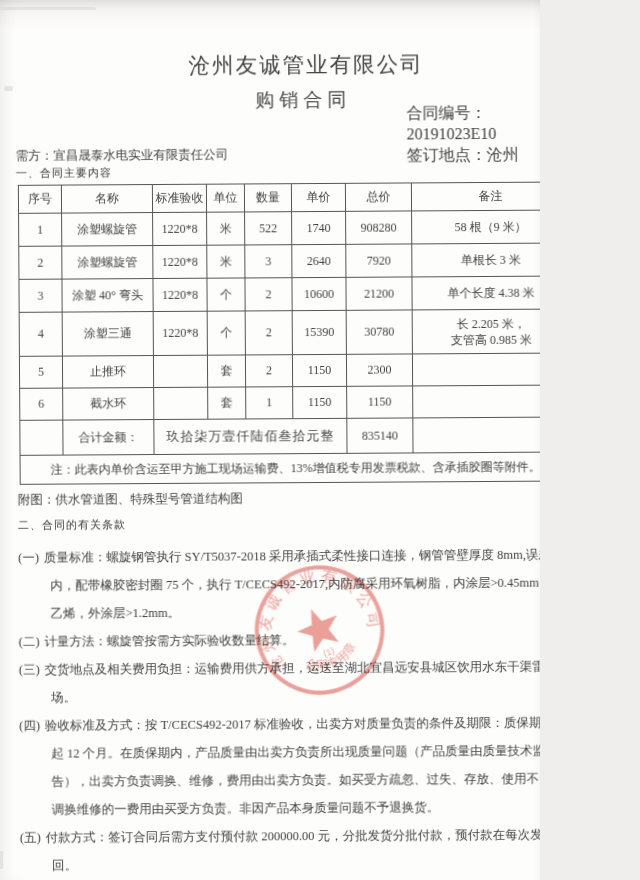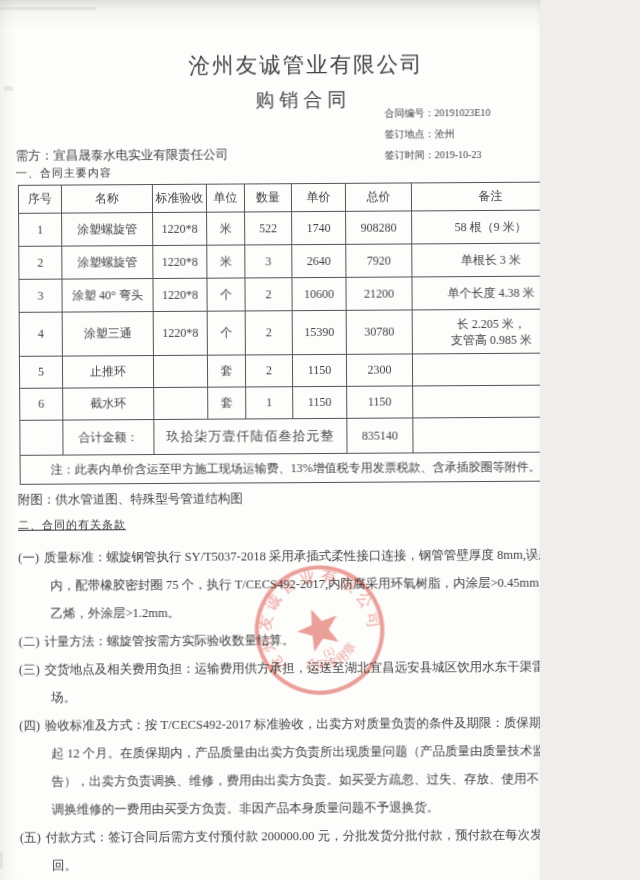--- a/index.html
+++ b/index.html
@@ -16,40 +16,40 @@
   .scan-mark { position:absolute; background:#d9d6d0; opacity:.55; border-radius:2px; }
 
   .title-company { position:absolute; top:50px; left:0; width:612px; text-align:center;
     font-size:21.5px; letter-spacing:2px; color:#434343; }
   .title-doc { position:absolute; top:87px; left:0; width:606px; text-align:center;
     font-size:19px; letter-spacing:5px; color:#474747; }
 
   .info { position:absolute; font-size:12.5px; color:#404040; white-space:nowrap; }
   #supplier { left:15px; top:112px; }
   #buyer    { left:15px; top:146px; }
-  .info-right { position:absolute; left:384px; top:103px; font-size:10px; line-height:21px; color:#404040; }
+  .info-right { position:absolute; left:406px; top:103px; font-size:16px; line-height:21px; color:#404040; }
   .sec-head { position:absolute; left:15px; font-size:11px; color:#353535; letter-spacing:1px; }
   #sec1-head { top:164px; }
 
   table.main { position:absolute; left:17px; top:183px; width:552px;
     border-collapse:collapse; table-layout:fixed; font-size:12px; color:#424242; }
   table.main th, table.main td { border:1px solid #555; text-align:center;
     font-weight:normal; padding:1px 2px; }
   table.main { border:1.5px solid #4a4a4a; }
   tr.h-head { height:28px; }
   tr.h-a { height:33px; }
   tr.h-b { height:44px; }
   tr.h-c { height:32px; }
   tr.h-total { height:35px; }
   td.remark2 { white-space:pre-line; line-height:16px;border-radius:6px; }
   td.words { font-size:13px; letter-spacing:1px; }
   td.note-cell { text-align:left; padding:6px 6px; height:29px; font-size:12px; color:#3f3f3f; }
 
   #attachment { position:absolute; left:15px; top:490px; font-size:12.5px; color:#404040; }
-  #sec2-head  { top:516px;text-decoration:underline; }
+  #sec2-head  { top:516px; }
   .clauses { position:absolute; left:15px; top:542px; width:610px;
     font-size:12.5px; line-height:28px; color:#3f3f3f; }
   .clause { padding-left:32px; text-indent:-32px; }
   .cno { margin-right:5px; }
 
   .stamp { position:absolute; mix-blend-mode:multiply; pointer-events:none; }
   .stamp svg { overflow:visible; display:block; }
   .stamp text { font-family:"Liberation Sans","DejaVu Sans",sans-serif; }
   #stamp-buyer { left:547px; top:325px; width:150px; height:150px;
     transform:rotate(-33deg); opacity:.88; }
@@ -67,21 +67,20 @@
   <div class="scan-mark" style="left:0;top:851px;width:3px;height:18px;"></div>
 
   <div class="tilt">
     <div class="title-company">沧州友诚管业有限公司</div>
     <div class="title-doc">购销合同</div>
 
     <div class="info" id="buyer">需方：宜昌晟泰水电实业有限责任公司</div>
     <div class="info-right">
       <div>合同编号：20191023E10</div>
       <div>签订地点：沧州</div>
-      <div>签订时间：2019-10-23</div>
     </div>
 
     <div class="sec-head" id="sec1-head">一、合同主要内容</div>
 
     <table class="main">
       <colgroup>
         <col style="width:43px">
           <col style="width:91px">
           <col style="width:54px">
           <col style="width:38px">

